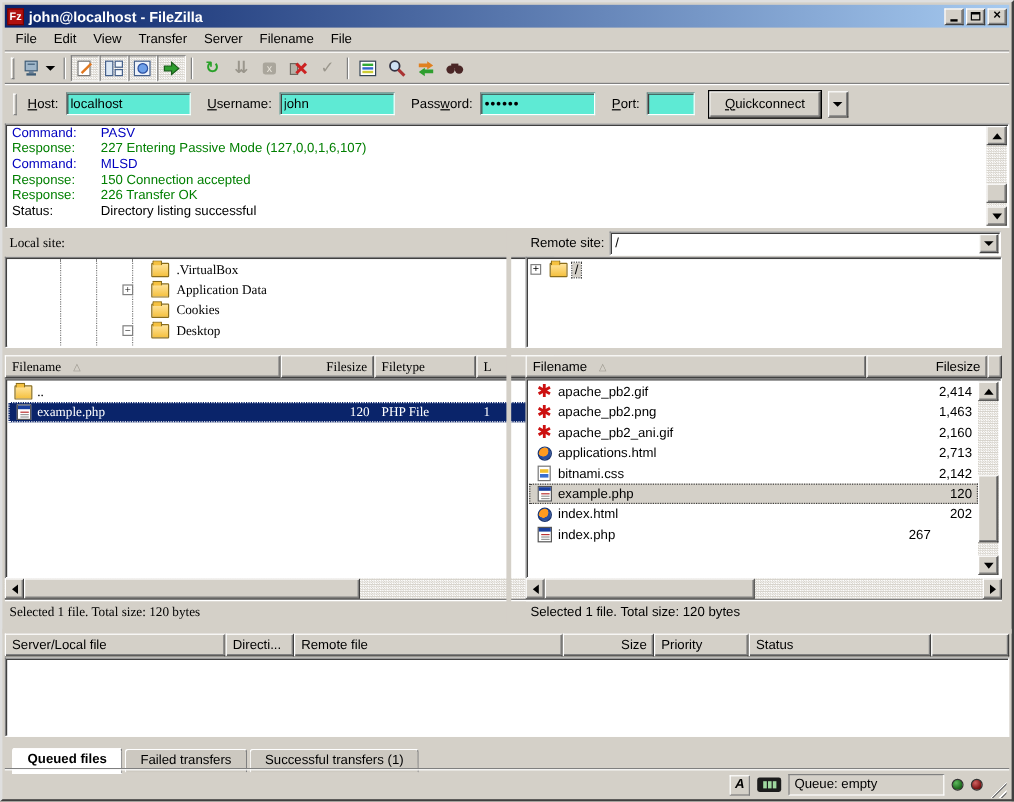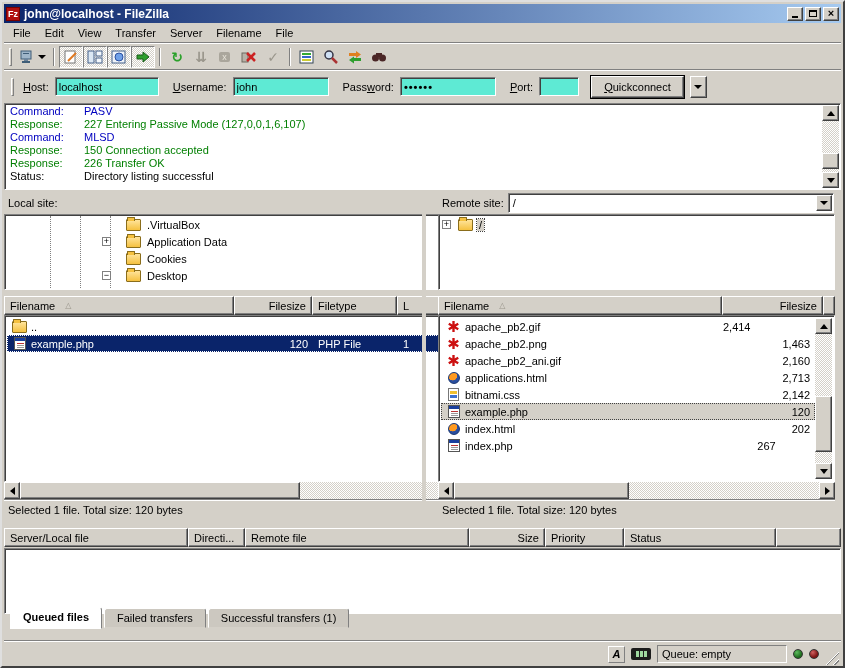--- a/index.html
+++ b/index.html
@@ -73,21 +73,21 @@
   .tri-right { width:0;height:0;border-top:4px solid transparent;border-bottom:4px solid transparent;border-left:5px solid #000; }
   .sb-thumb { position:absolute; left:0; width:17px; }
   .hscroll { position:absolute; left:0; right:0; height:17px;
              background:repeating-conic-gradient(#fff 0% 25%, #d4d0c8 0% 50%) 0 0 / 2px 2px; }
   .hsb-btn { position:absolute; top:0; width:16px; height:17px; display:flex; align-items:center; justify-content:center; }
   .hsb-left{left:0} .hsb-right{right:0}
   .hsb-thumb { position:absolute; top:0; height:17px; }
 
   
   .pane { position:absolute; top:190px; bottom:146px; }
-  .pane-left { left:2px; width:458px; }
+  .pane-left { left:2px; width:458px;font-family:Liberation Serif, serif; }
   .pane-right { left:424px; right:8px;margin-left:12px; }
   .vsplit { position:absolute; top:190px; bottom:146px; left:420px; width:4px; background:#d4d0c8; }
 
   .site-row { position:absolute; top:0; left:0; right:0; height:22px; display:flex; align-items:center; gap:4px; padding:1px 1px 1px 4px; }
   .combo { flex:1; height:20px; position:relative; border:1px solid; border-color:#808080 #fff #fff #808080; box-shadow:inset 1px 1px 0 #404040; background:#fff; display:flex; align-items:center; padding:0 20px 0 4px; white-space:nowrap; overflow:hidden; }
   .combo-btn { position:absolute; top:1px; right:1px; bottom:1px; width:16px; display:flex; align-items:center; justify-content:center; }
   .redact { display:inline-block; width:46px; height:10px; margin:0 1px; border-radius:3px;
             background:repeating-linear-gradient(90deg,#d9d3c7 0 5px,#bfb9ad 5px 10px); filter:blur(1px); }
 
   .treebox { position:absolute; top:22px; left:0; right:0; height:76px; }
@@ -128,21 +128,21 @@
   .fi-css { width:11px; height:13px; background:#fff; border:1px solid #777; position:relative; }
   .fi-css:before { content:""; position:absolute; top:2px; left:1px; width:7px; height:3px; background:#f0c030; }
   .fi-css:after { content:""; position:absolute; bottom:2px; left:1px; width:7px; height:3px; background:#3a6fd0; }
 
   
   .hsplit-main { position:absolute; top:522px; left:0; right:0; height:4px; background:#d4d0c8; }
   .queue-hdr { position:absolute; top:526px; left:2px; right:2px; height:20px; display:flex; }
   .queue-body { position:absolute; top:546px; left:2px; right:2px; height:66px; border:1px solid; border-color:#808080 #fff #fff #808080; box-shadow:inset 1px 1px 0 #404040; background:#fff; }
 
   
-  .tabs { position:absolute; top:604px; left:2px; right:2px; height:18px; padding:2px 0 0 6px; display:flex; align-items:flex-start; }
+  .tabs { position:absolute; top:620px; left:2px; right:2px; height:18px; padding:2px 0 0 6px; display:flex; align-items:flex-start; }
   .tab { height:20px; padding:3px 12px 0 12px; border:1px solid; border-color:#fff #808080 #d4d0c8 #fff; border-radius:3px 3px 0 0; background:#ccc8c0; margin-right:2px; white-space:nowrap; }
   .tab.active { background:#fff; font-weight:bold; height:22px; margin-top:-1px; border-color:#fff #808080 #fff #fff; }
   .sep-tabs-status { top:638px; }
 
   
   .statusbar { position:absolute; top:640px; left:2px; right:2px; height:24px; display:flex; align-items:center; justify-content:flex-end; gap:6px; padding-right:2px; }
   .ascii-badge { width:17px; height:17px; border:1px solid; border-color:#fff #808080 #808080 #fff; display:flex; align-items:center; justify-content:center; font-weight:bold; font-style:italic; font-size:11px; }
   .speed-badge { width:20px; height:12px; background:#1c1c1c; border-radius:2px; display:flex; align-items:center; justify-content:center; gap:1px; }
   .speed-badge i { display:block; width:3px; height:6px; background:#9fd89f; }
   .queue-panel { width:130px; height:18px; border:1px solid; border-color:#808080 #fff #fff #808080; background:#d4d0c8; display:flex; align-items:center; padding:0 4px; }
@@ -501,21 +501,21 @@
       <div class="col-hdr" style="flex:1"></div>
     </div>
 
     <div class="listbox">
       <div class="list-content" style="right:19px">
         <div class="file-row">
           <div class="cell" style="width:286px">
               <span class="fi fi-apache">✱</span>
               <span>apache_pb2.gif</span>
             </div>
-          <div class="cell" style="width:100px;justify-content:flex-start">
+          <div class="cell" style="width:100px;justify-content:flex-end">
               <span>2,414</span>
             </div>
         </div>
         <div class="file-row">
           <div class="cell" style="width:286px">
               <span class="fi fi-apache">✱</span>
               <span>apache_pb2.png</span>
             </div>
           <div class="cell" style="width:100px;justify-content:flex-end">
               <span>1,463</span>

